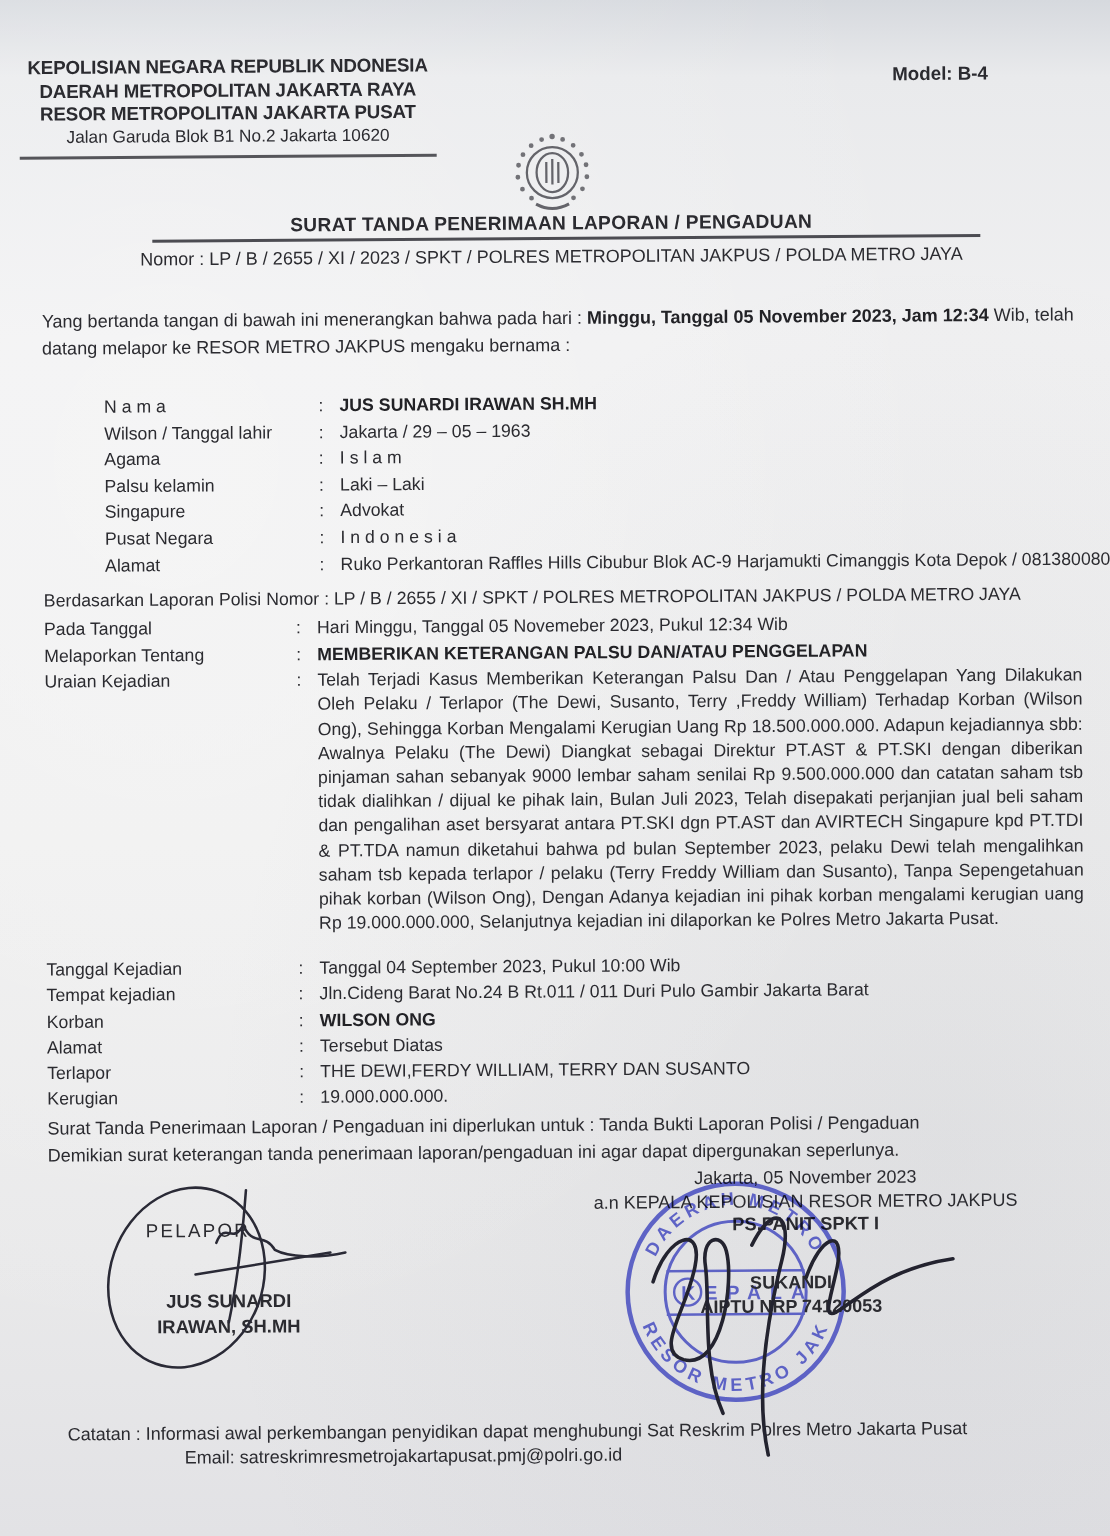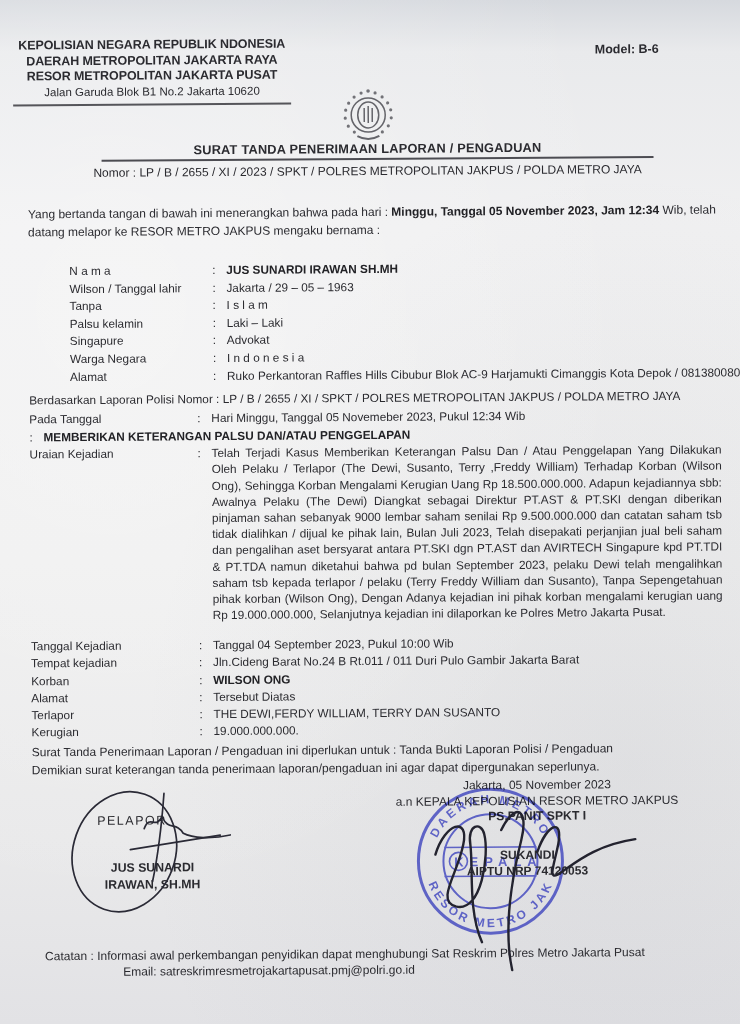--- a/index.html
+++ b/index.html
@@ -86,21 +86,21 @@
 
 <div class="page">
  <div class="sheet">
 
   <div class="abs letterhead">
     <div class="l">KEPOLISIAN NEGARA REPUBLIK NDONESIA</div>
     <div class="l">DAERAH METROPOLITAN JAKARTA RAYA</div>
     <div class="l">RESOR METROPOLITAN JAKARTA PUSAT</div>
     <div class="addr">Jalan Garuda Blok B1 No.2 Jakarta 10620</div>
   </div>
-  <div class="abs model">Model: B-6</div>
+  <div class="abs model">Model: B-4</div>
 
   <svg class="abs emblem" viewBox="0 0 66 60">
     <g fill="#5c5c62" opacity="0.85">
       <circle cx="33" cy="7" r="1.8"></circle>
           <circle cx="26" cy="9" r="1.6"></circle>
           <circle cx="40" cy="9" r="1.6"></circle>
       <circle cx="19" cy="13" r="1.6"></circle>
           <circle cx="47" cy="13" r="1.6"></circle>
       <circle cx="13.5" cy="19" r="1.6"></circle>
           <circle cx="52.5" cy="19" r="1.6"></circle>
@@ -134,55 +134,56 @@
       <span class="lab">N a m a</span>
       <span class="col">:</span>
       <span class="val b">JUS SUNARDI IRAWAN SH.MH</span>
     </div>
     <div class="row">
       <span class="lab">Wilson / Tanggal lahir</span>
       <span class="col">:</span>
       <span class="val">Jakarta / 29 – 05 – 1963</span>
     </div>
     <div class="row">
-      <span class="lab">Tanpa</span>
+      <span class="lab">Agama</span>
       <span class="col">:</span>
       <span class="val">I s l a m</span>
     </div>
     <div class="row">
       <span class="lab">Palsu kelamin</span>
       <span class="col">:</span>
       <span class="val">Laki – Laki</span>
     </div>
     <div class="row">
       <span class="lab">Singapure</span>
       <span class="col">:</span>
       <span class="val">Advokat</span>
     </div>
     <div class="row">
-      <span class="lab">Warga Negara</span>
+      <span class="lab">Pusat Negara</span>
       <span class="col">:</span>
       <span class="val">I n d o n e s i a</span>
     </div>
     <div class="row">
       <span class="lab">Alamat</span>
       <span class="col">:</span>
       <span class="val">Ruko Perkantoran Raffles Hills Cibubur Blok AC-9 Harjamukti Cimanggis Kota Depok / 081380080180</span>
     </div>
   </div>
 
   <div class="abs basis">Berdasarkan Laporan Polisi Nomor : LP / B / 2655 / XI / SPKT / POLRES METROPOLITAN JAKPUS / POLDA METRO JAYA</div>
 
   <div class="abs rows report">
     <div class="row">
       <span class="lab">Pada Tanggal</span>
       <span class="col">:</span>
       <span class="val">Hari Minggu, Tanggal 05 Novemeber 2023, Pukul 12:34 Wib</span>
     </div>
     <div class="row">
+      <span class="lab">Melaporkan Tentang</span>
       <span class="col">:</span>
       <span class="val b">MEMBERIKAN KETERANGAN PALSU DAN/ATAU PENGGELAPAN</span>
     </div>
     <div class="row uraian">
       <span class="lab">Uraian Kejadian</span>
       <span class="col">:</span>
       <span class="val wrap">Telah Terjadi Kasus Memberikan Keterangan Palsu Dan / Atau Penggelapan Yang Dilakukan Oleh Pelaku / Terlapor (The Dewi, Susanto, Terry ,Freddy William) Terhadap Korban (Wilson Ong), Sehingga Korban Mengalami Kerugian Uang Rp 18.500.000.000. Adapun kejadiannya sbb: Awalnya Pelaku (The Dewi) Diangkat sebagai Direktur PT.AST &amp; PT.SKI dengan diberikan pinjaman sahan sebanyak 9000 lembar saham senilai Rp 9.500.000.000 dan catatan saham tsb tidak dialihkan / dijual ke pihak lain, Bulan Juli 2023, Telah disepakati perjanjian jual beli saham dan pengalihan aset bersyarat antara PT.SKI dgn PT.AST dan AVIRTECH Singapure kpd PT.TDI &amp; PT.TDA namun diketahui bahwa pd bulan September 2023, pelaku Dewi telah mengalihkan saham tsb kepada terlapor / pelaku (Terry Freddy William dan Susanto), Tanpa Sepengetahuan pihak korban (Wilson Ong), Dengan Adanya kejadian ini pihak korban mengalami kerugian uang Rp 19.000.000.000, Selanjutnya kejadian ini dilaporkan ke Polres Metro Jakarta Pusat.</span>
     </div>
   </div>
 

